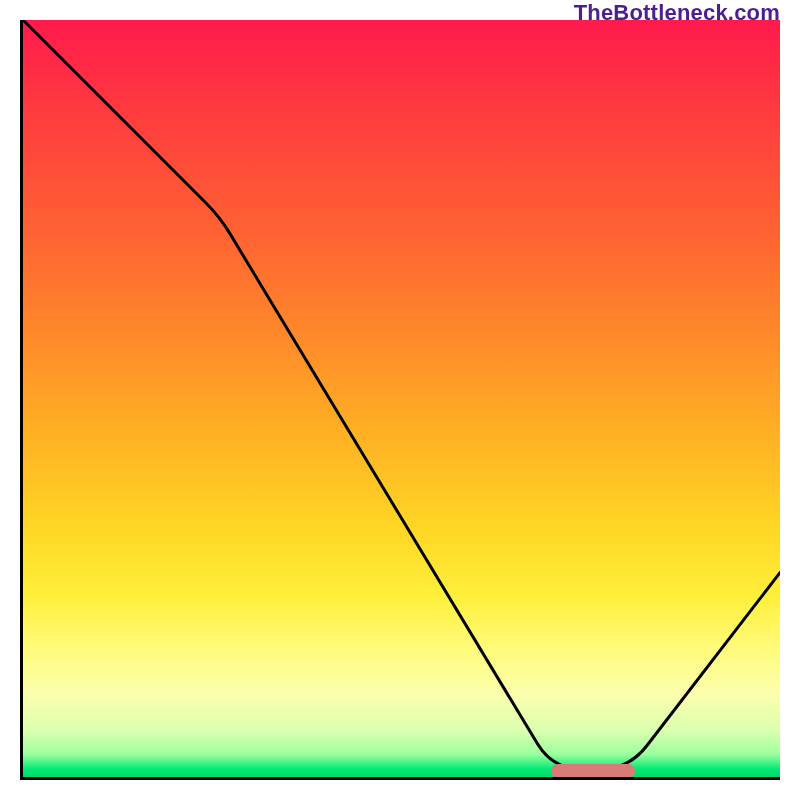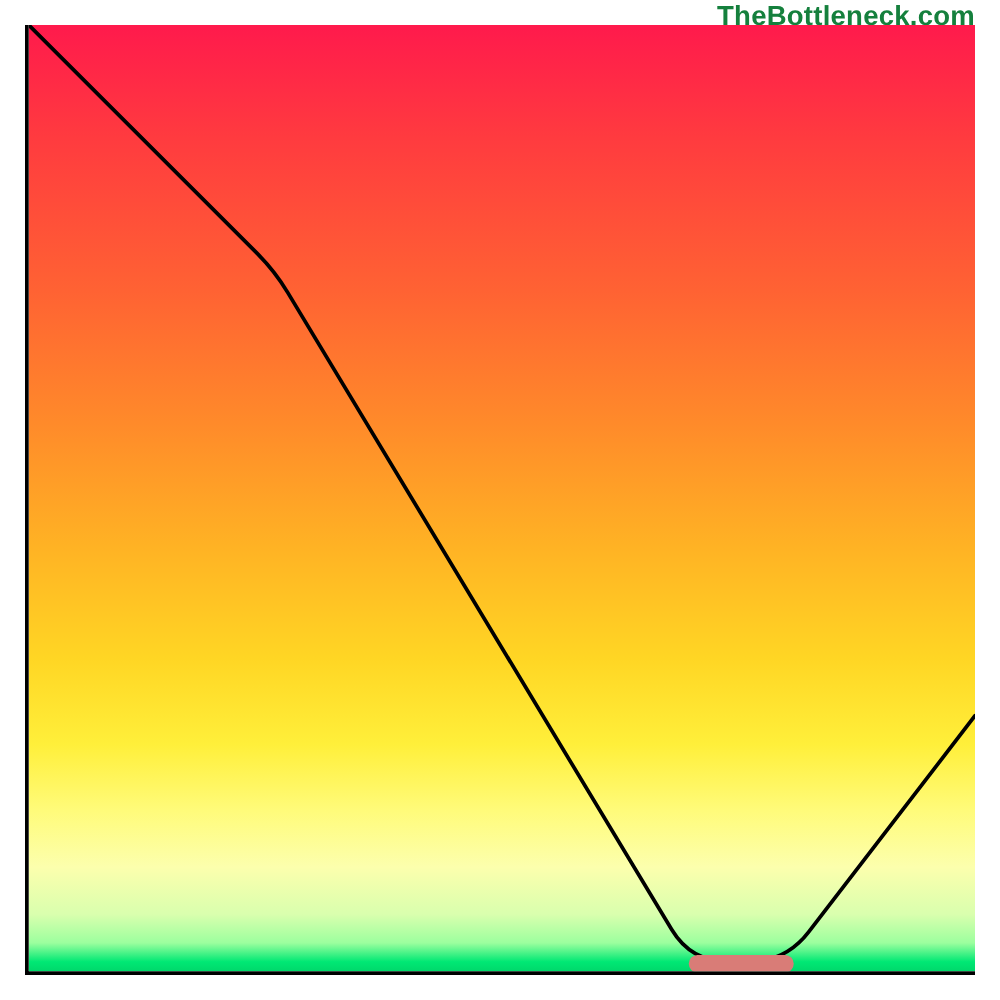--- a/index.html
+++ b/index.html
@@ -62,21 +62,21 @@
     height: 14px;
     border-radius: 7px;
     background: #d97c77;
   }
   .watermark {
     position: absolute;
     top: 0;
     right: 20px;
     font-size: 22px;
     font-weight: 600;
-    color: #15803d;
+    color: #4c1d95;
     letter-spacing: 0.2px;
   }
 </style>
 </head>
 <body>
 
 <div class="chart-wrap">
 
   <div class="watermark">TheBottleneck.com</div>
 

